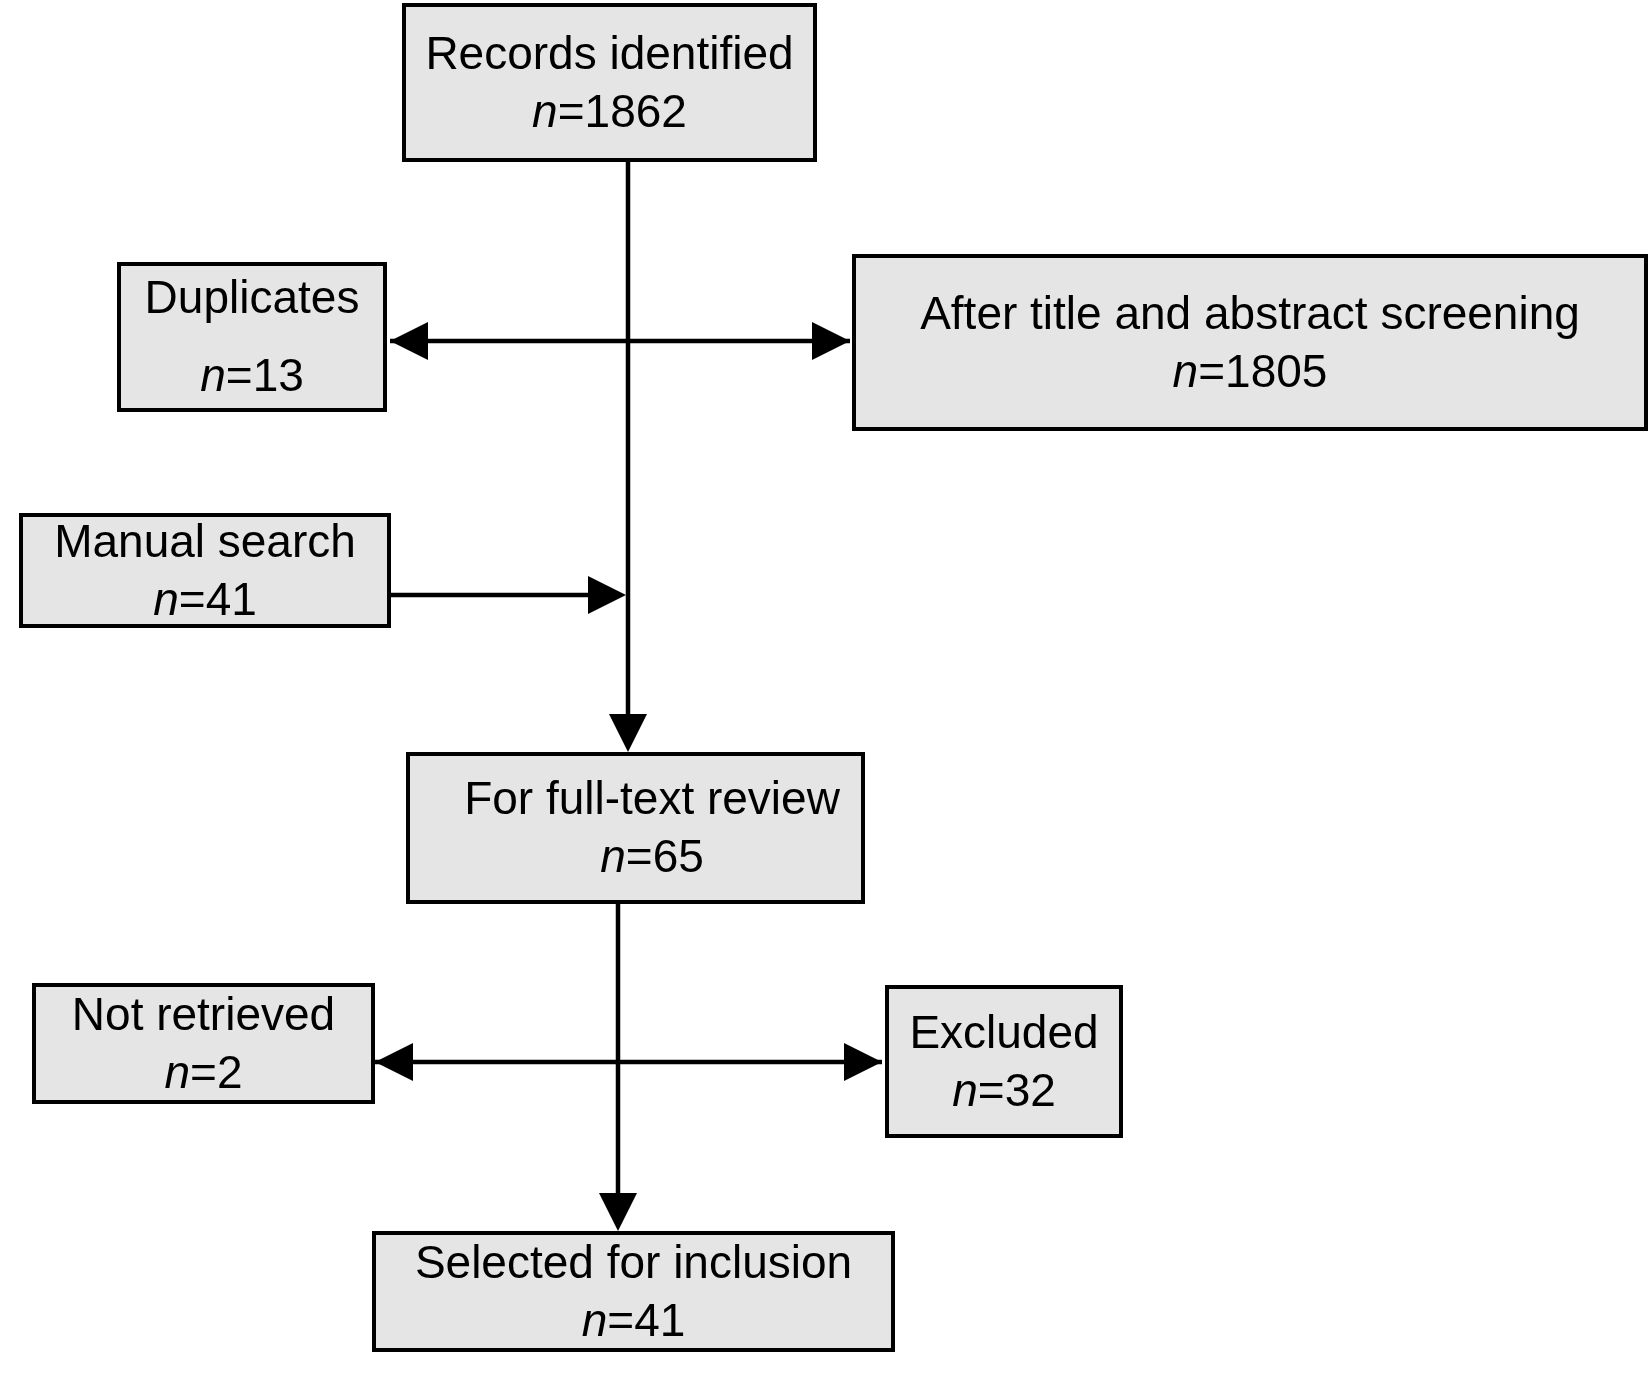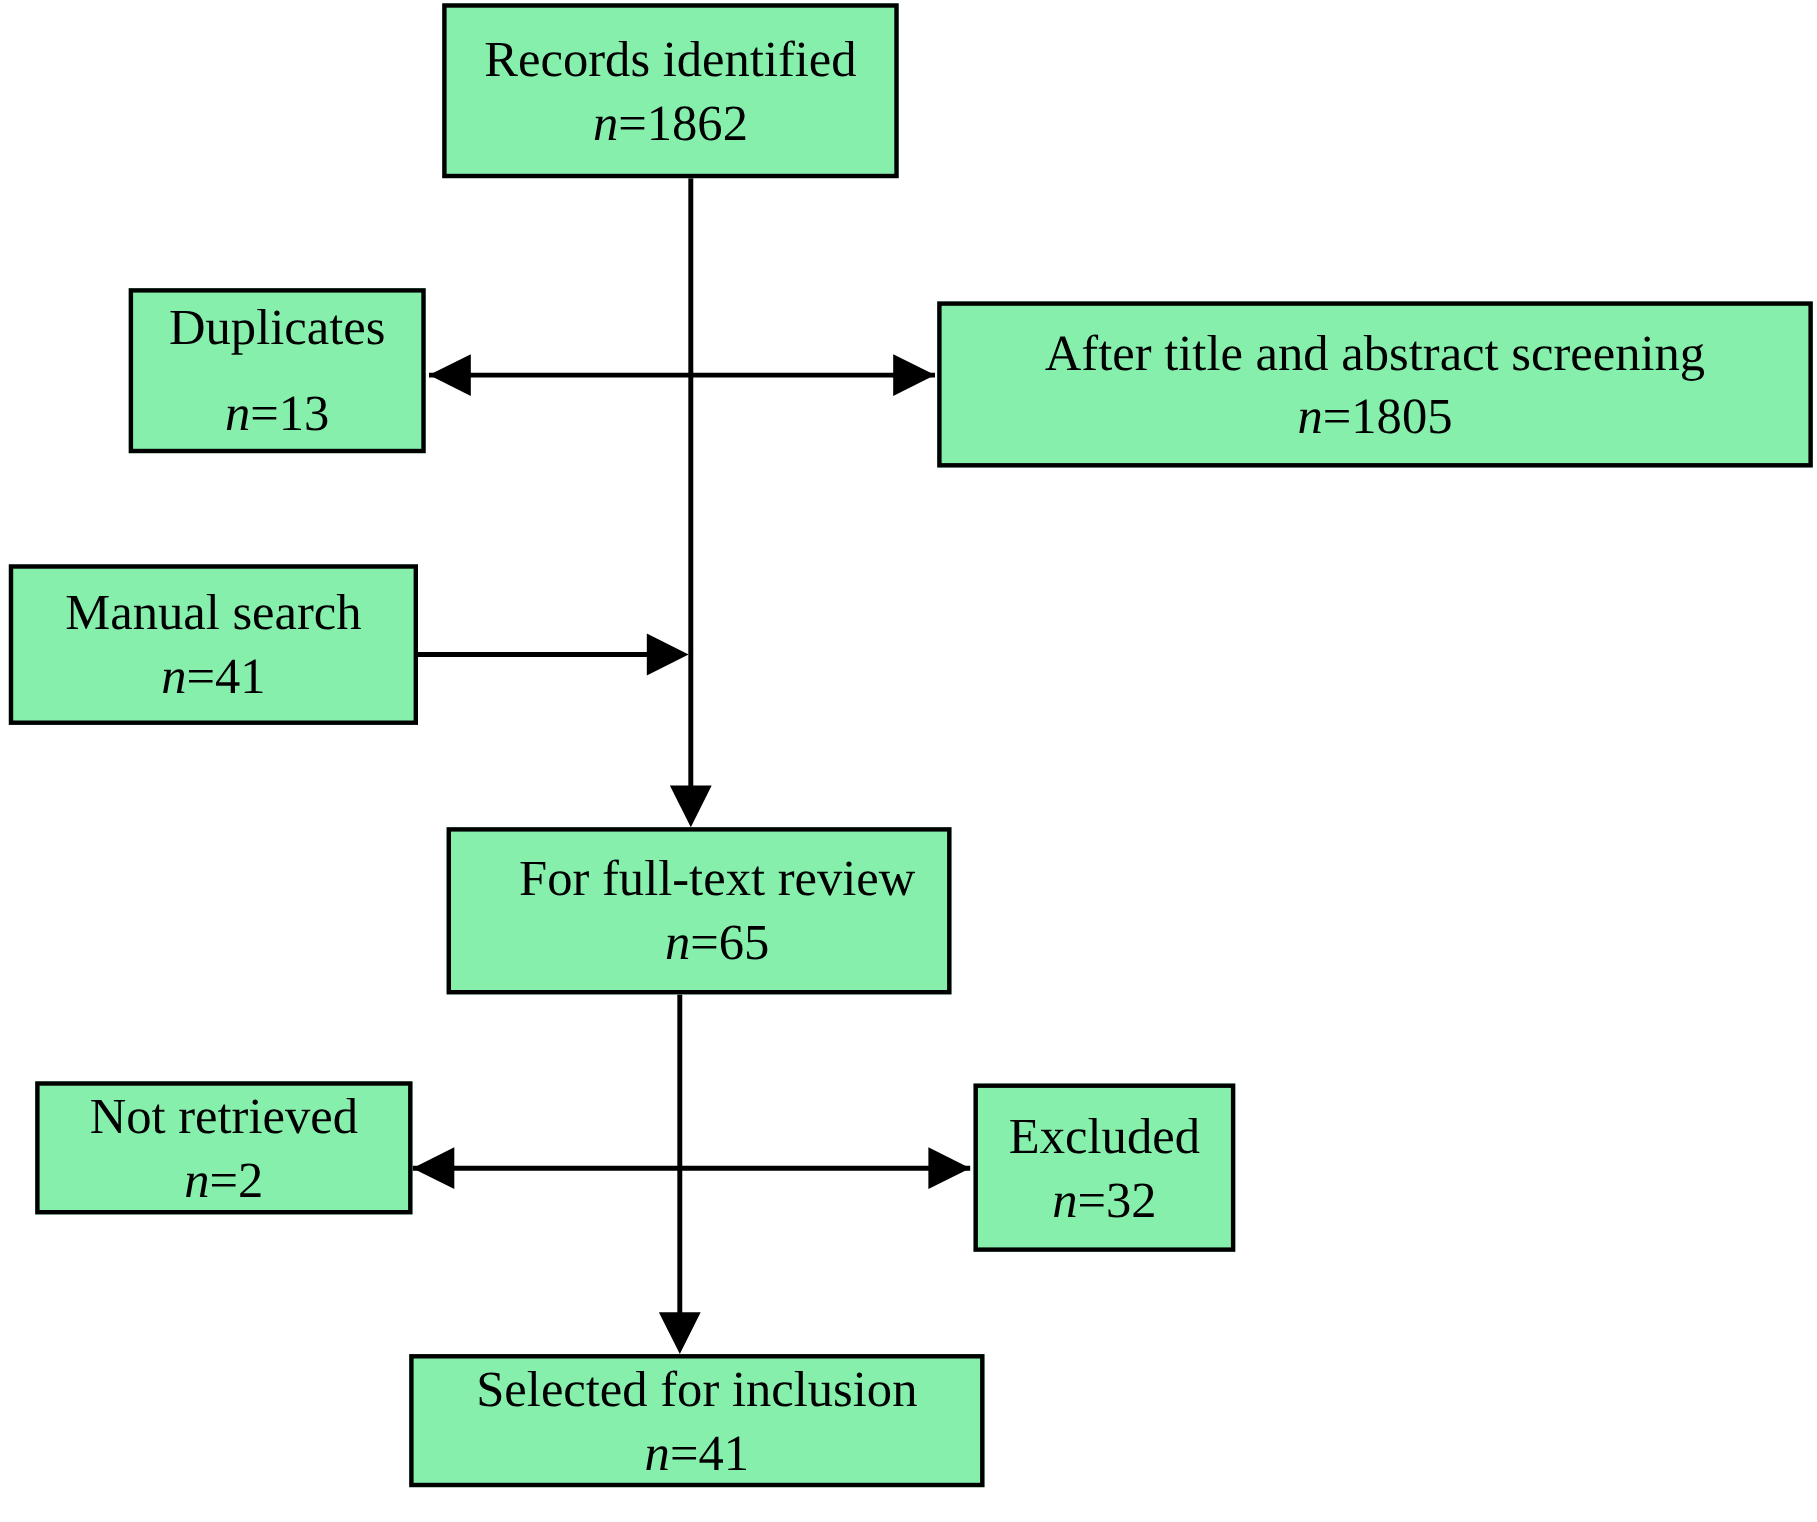--- a/index.html
+++ b/index.html
@@ -20,38 +20,37 @@
     position: absolute;
     left: 0;
     top: 0;
     width: 1652px;
     height: 1384px;
   }
   .box {
     position: absolute;
     box-sizing: border-box;
     border: 4px solid #000000;
-    background: #86efac;
+    background: #e5e5e5;
     display: flex;
     flex-direction: column;
     align-items: center;
     justify-content: center;
     text-align: center;
     font-size: 46px;
     line-height: 1.26;
-    font-family: Liberation Serif, serif;
   }
   .box .nsym {
     font-style: italic;
   }
   
   .box-records        { left: 402px; top: 3px;    width: 415px; height: 159px; }
   .box-duplicates     { left: 117px; top: 262px;  width: 270px; height: 150px; gap: 20px; }
-  .box-screening      { left: 852px; top: 274px;  width: 796px; height: 151px; }
-  .box-manual         { left: 8px;   top: 513px;  width: 372px; height: 146px; }
+  .box-screening      { left: 852px; top: 254px;  width: 796px; height: 177px; }
+  .box-manual         { left: 19px;   top: 513px;  width: 372px; height: 115px; }
   .box-fulltext       { left: 406px; top: 752px;  width: 459px; height: 152px; padding-left: 33px; }
   .box-notretrieved   { left: 32px;  top: 983px;  width: 343px; height: 121px; }
   .box-excluded       { left: 885px; top: 985px;  width: 238px; height: 153px; }
   .box-selected       { left: 372px; top: 1231px; width: 523px; height: 121px; }
 </style>
 </head>
 <body>
 
 <div class="canvas">
 

